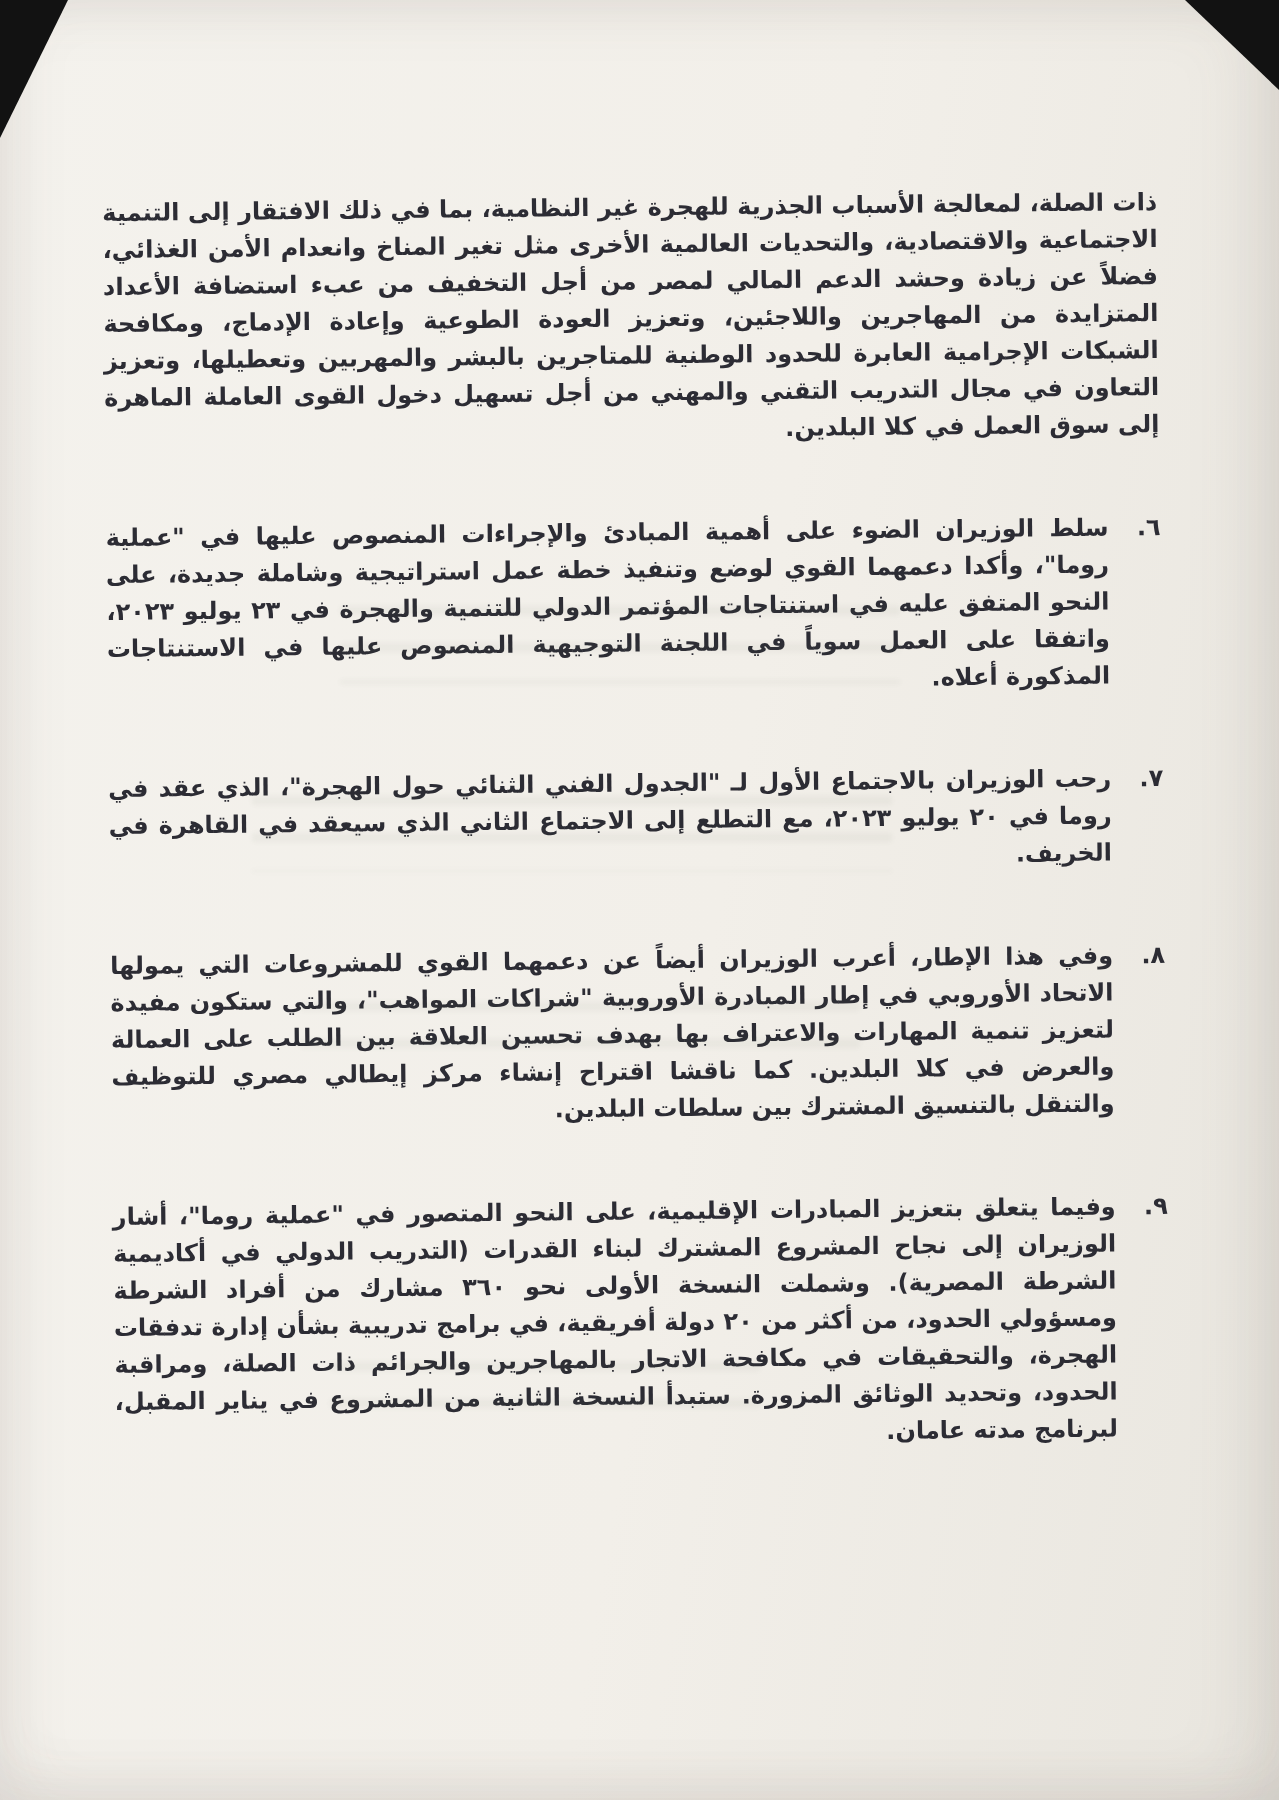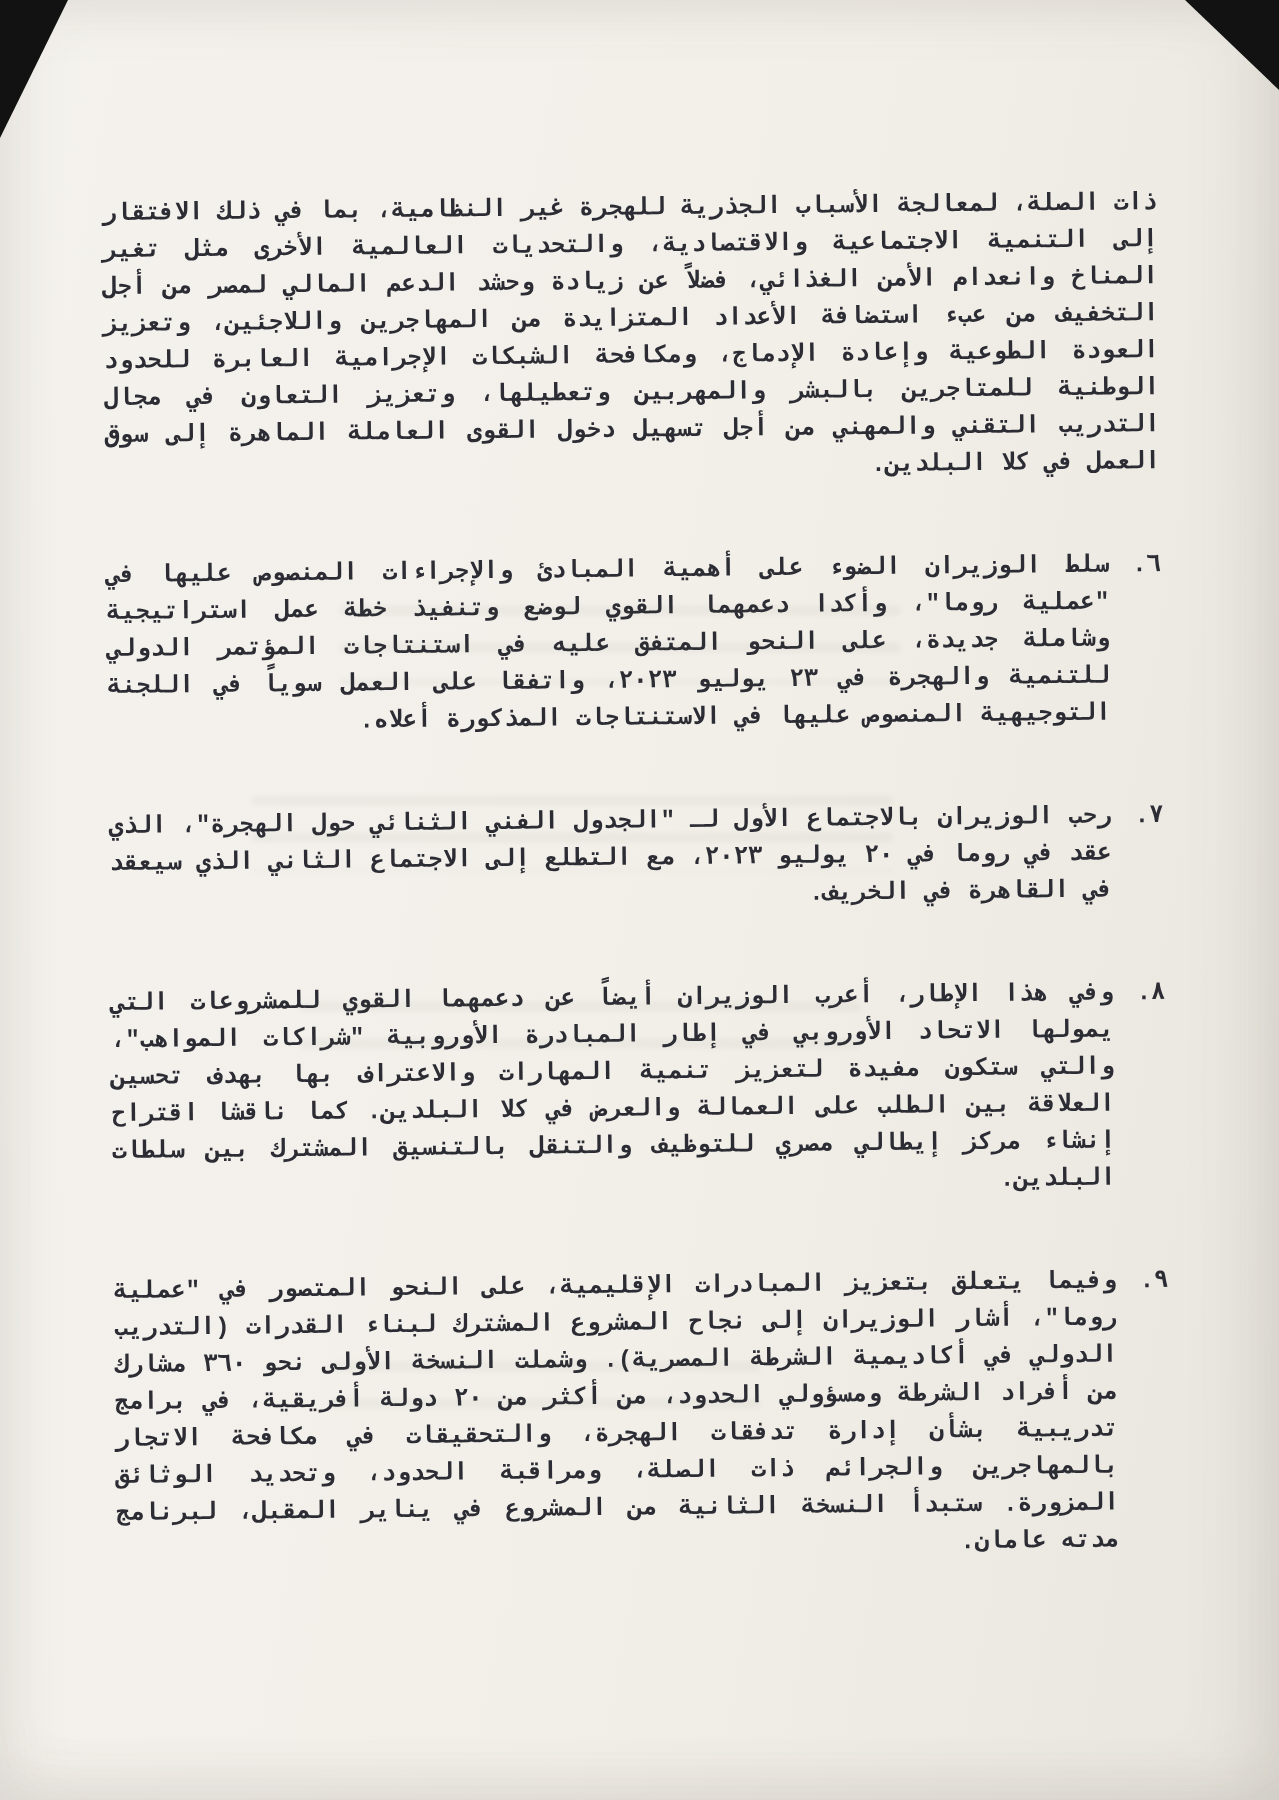--- a/index.html
+++ b/index.html
@@ -9,21 +9,20 @@
     overflow: hidden;
     background: #121212;
     font-family: "DejaVu Sans", sans-serif;
   }
   
   .paper {
     position: absolute;
     inset: 0;
     background: linear-gradient(100deg, #f4f2ed 0%, #f2efe9 55%, #e9e6df 100%);
     clip-path: polygon(68px 0px, 1185px 0px, 1279px 90px, 1279px 1800px, 0px 1800px, 0px 138px);
-    font-family: Liberation Mono, monospace;
   }
   .paper::after {
     content: "";
     position: absolute;
     inset: 0;
     box-shadow:
       inset -28px 0 70px rgba(95, 88, 75, 0.10),
       inset 22px 0 60px rgba(95, 88, 75, 0.05),
       inset 0 -18px 60px rgba(95, 88, 75, 0.05);
     pointer-events: none;

